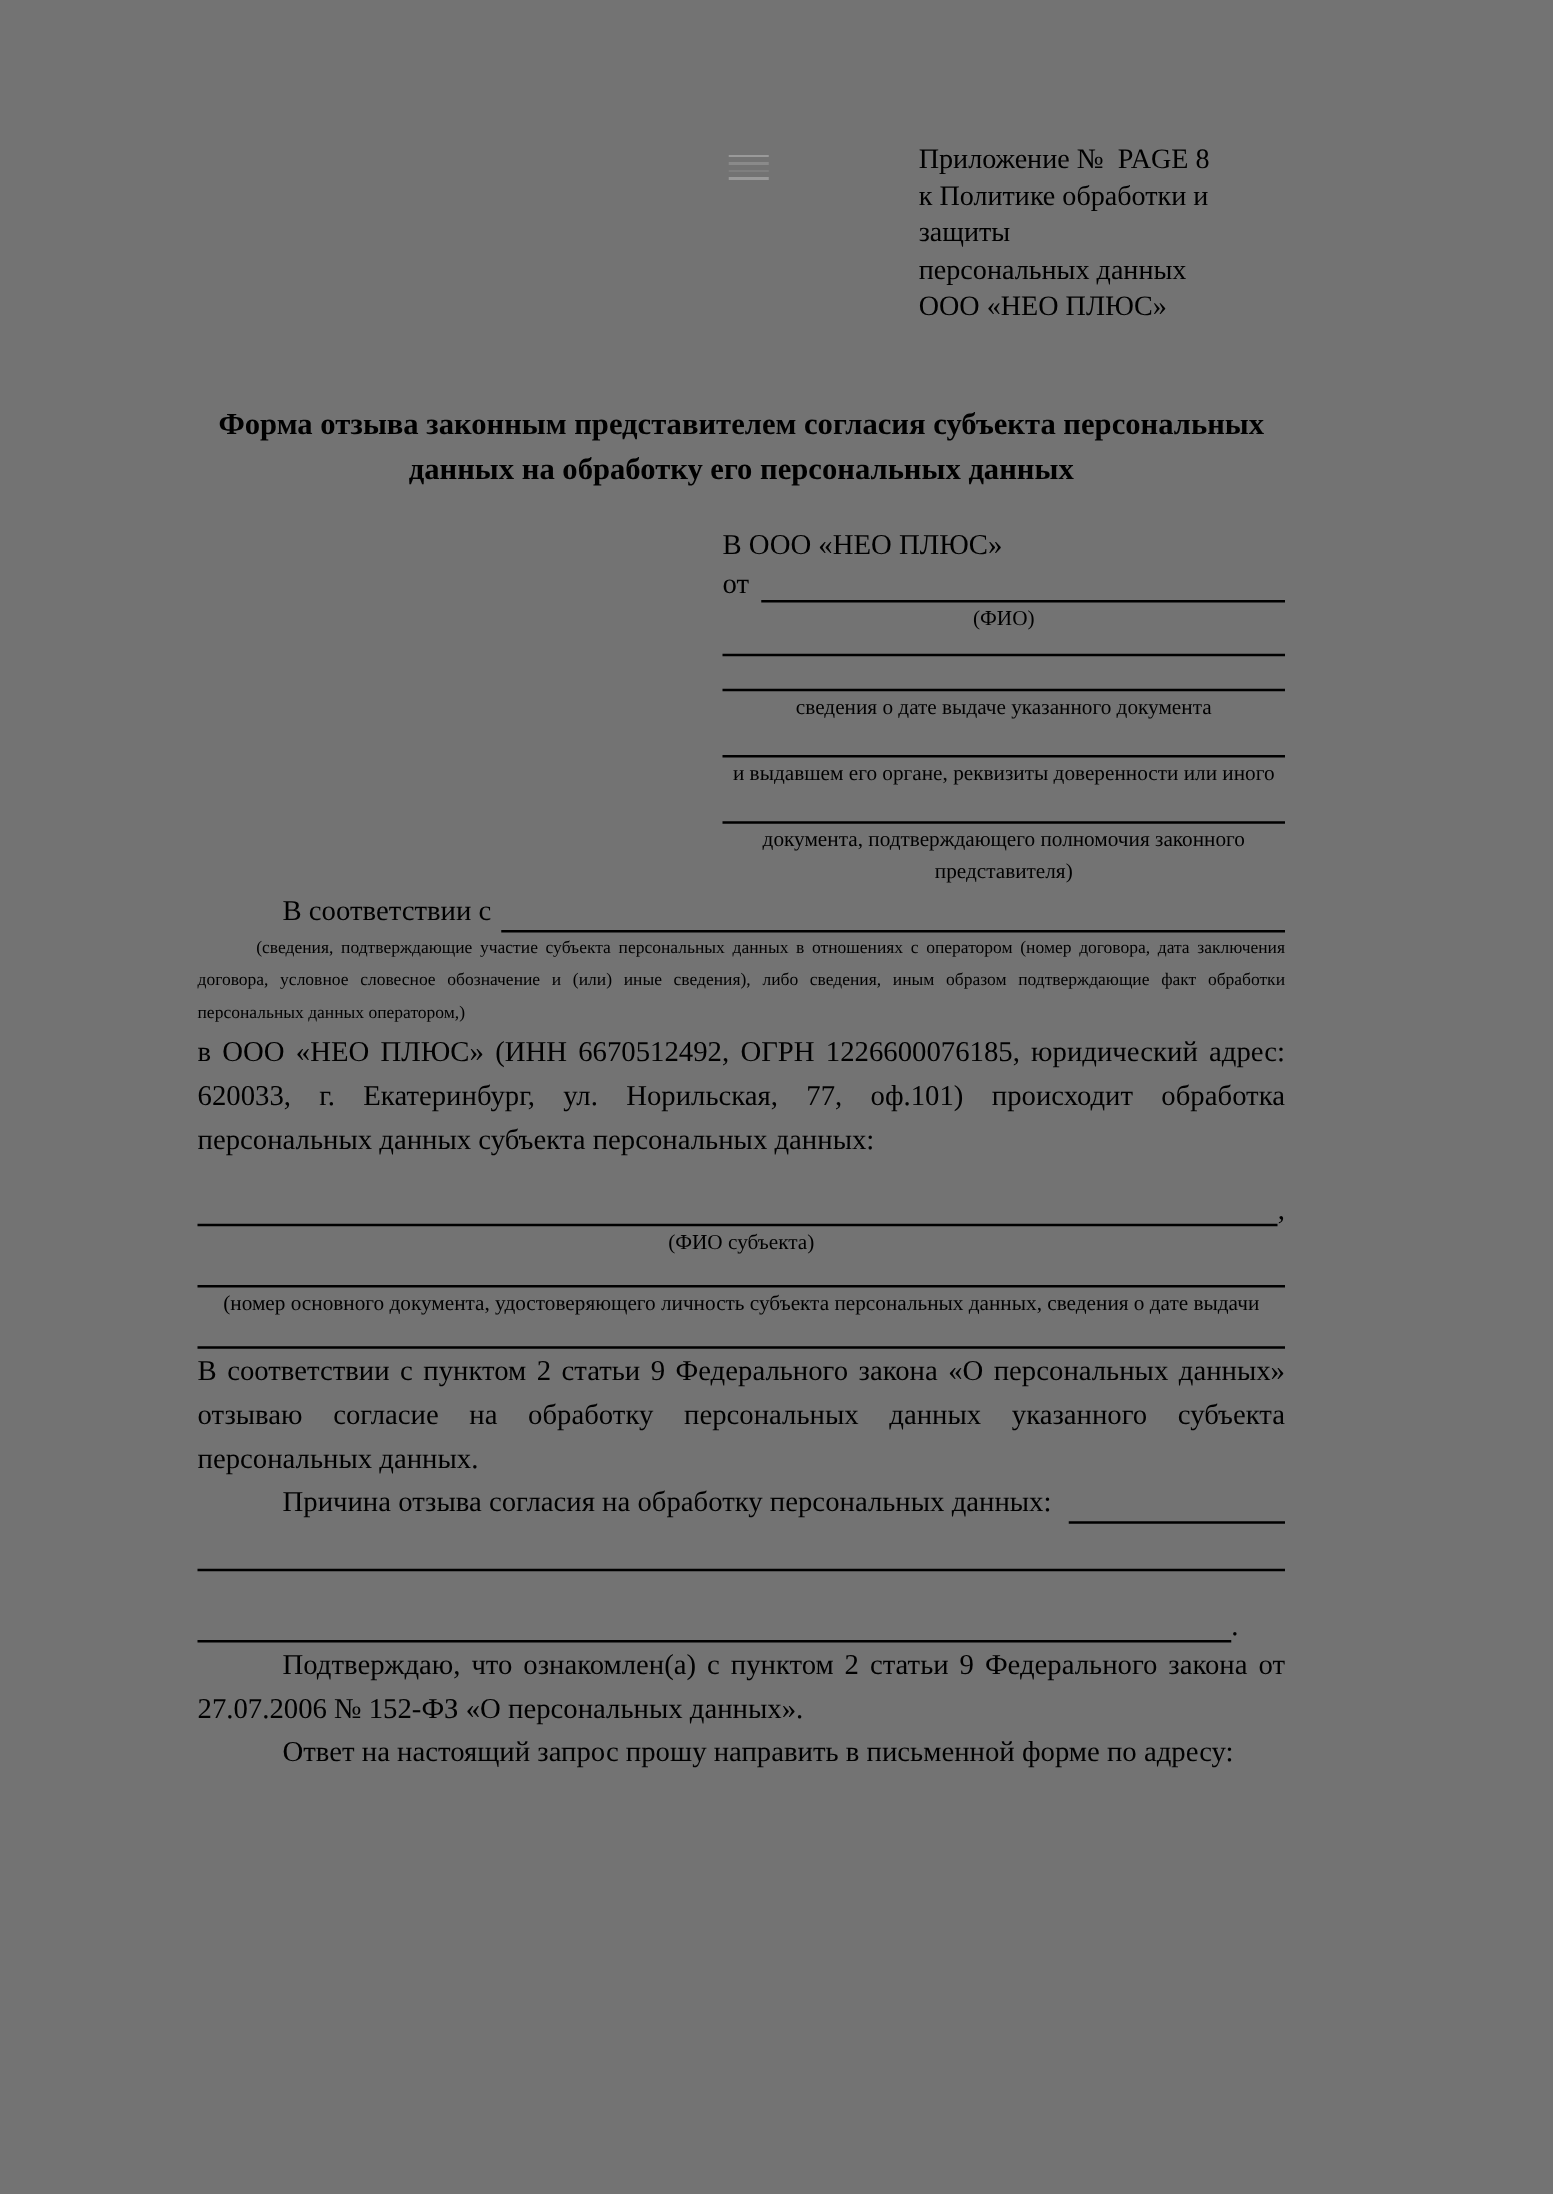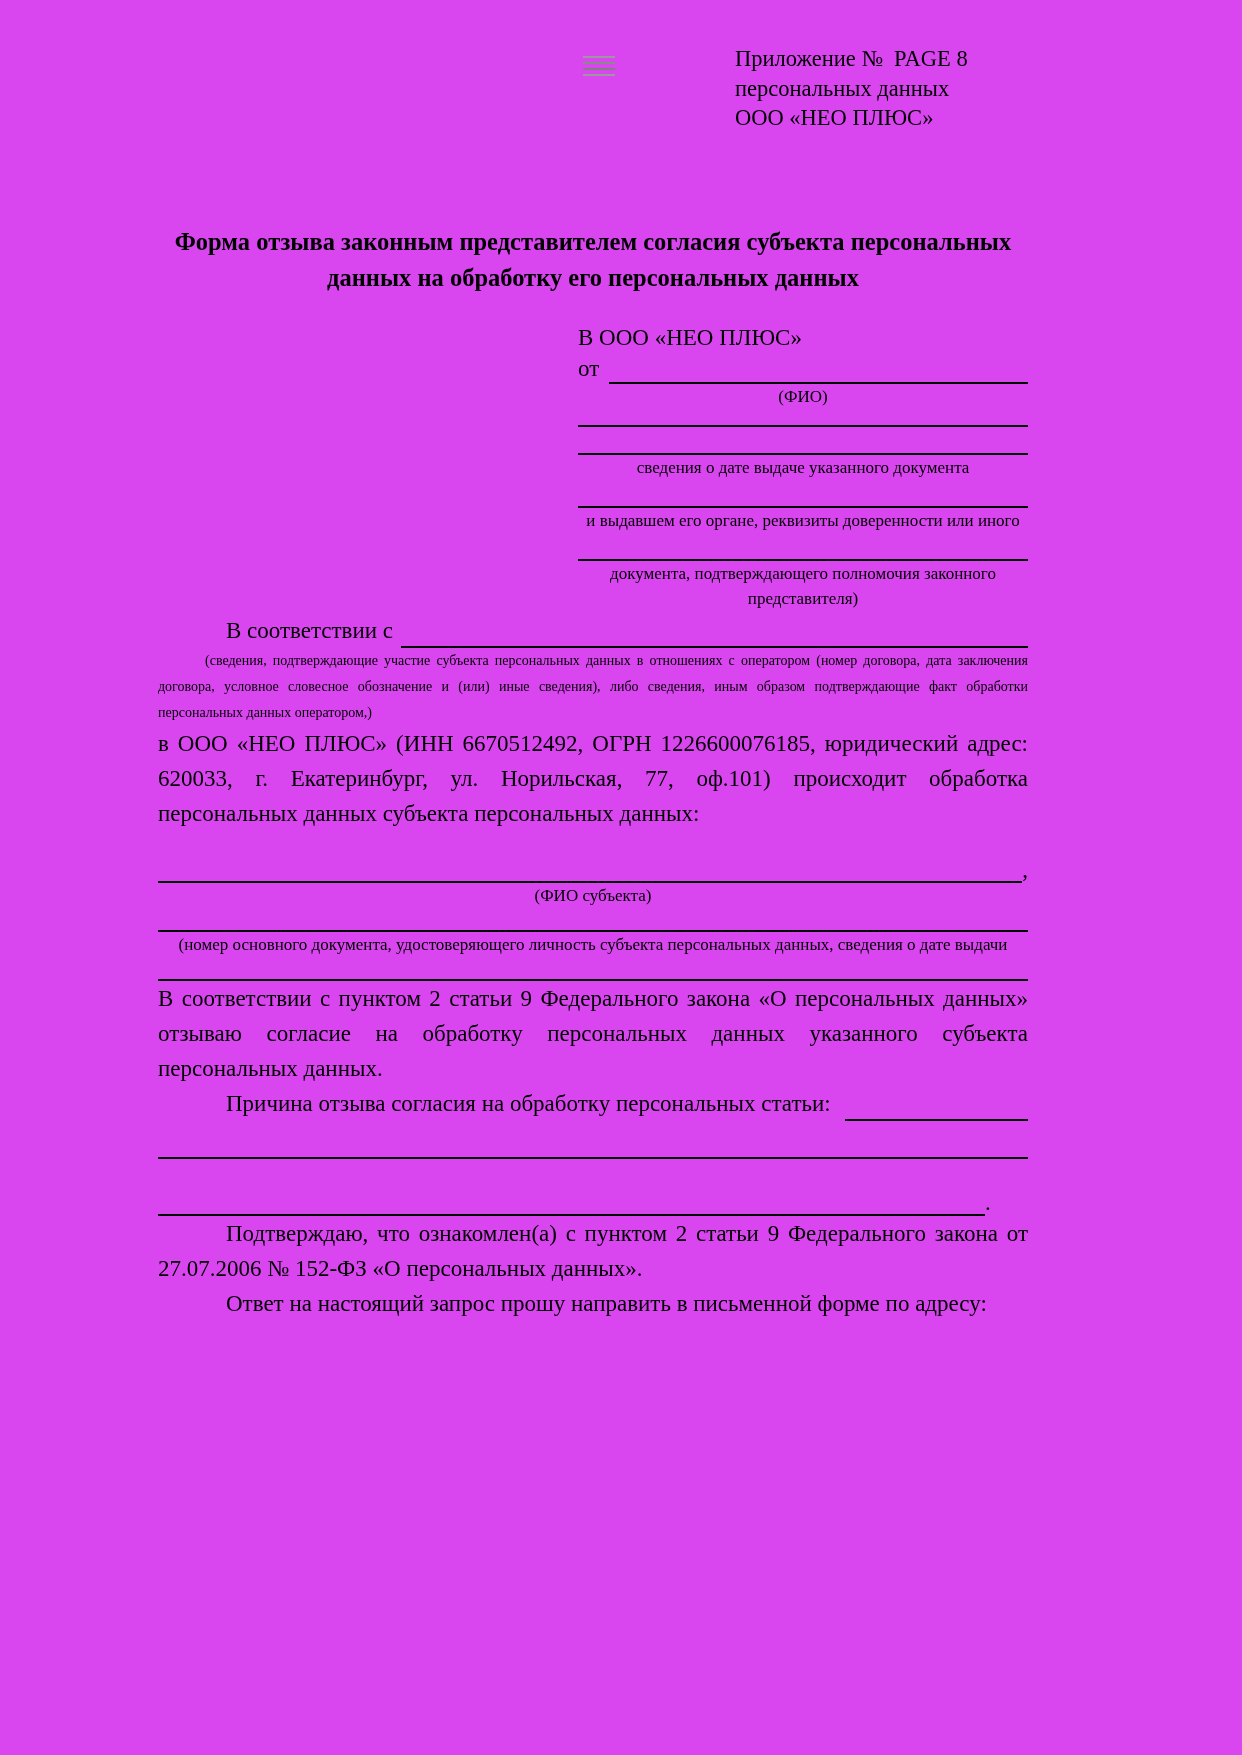--- a/index.html
+++ b/index.html
@@ -1,26 +1,26 @@
 <!DOCTYPE html>
 <html><head>
 <meta charset="utf-8">
 <style>
   html, body { margin: 0; padding: 0; background: #ffffff; }
   .page {
     position: relative;
     width: 1242px;
     height: 1755px;
     box-sizing: border-box;
-    background: #d946ef;
+    background: #737373;
     color: #000;
     font-family: "Liberation Serif", "DejaVu Serif", serif;
     font-size: 23px;
     line-height: 35px;
-    padding: 44px 214px 0 158px;
+    padding: 112px 214px 0 158px;
     overflow: hidden;
   }
   .pre { white-space: pre-wrap; }
 
   
   .hdr { position: relative; min-height: 118px; }
   .field-icon {
     position: absolute; left: 425px; top: 12px;
     width: 32px; height: 25px;
     background: linear-gradient(to bottom,
@@ -101,20 +101,21 @@
 </style>
 </head>
 <body>
 
 <div class="page">
 
   <div class="hdr">
     <span class="field-icon"></span>
     <div class="hdr-block">
       <div class="pre">Приложение №  PAGE 8</div>
+      <div>к Политике обработки и защиты</div>
       <div>персональных данных</div>
       <div>ООО «НЕО ПЛЮС»</div>
     </div>
   </div>
 
   <div class="title">Форма отзыва законным представителем согласия субъекта персональных данных на обработку его персональных данных</div>
 
   <div class="addr">
     <div class="addr-row">В ООО «НЕО ПЛЮС»</div>
     <div class="from-row">
@@ -152,21 +153,21 @@
   <div class="caption">(ФИО субъекта)</div>
 
   <div class="rule mid-rule"></div>
   <div class="caption">(номер основного документа, удостоверяющего личность субъекта персональных данных, сведения о дате выдачи</div>
 
   <div class="rule mid-rule"></div>
 
   <div class="para">В соответствии с пунктом 2 статьи 9 Федерального закона «О персональных данных» отзываю согласие на обработку персональных данных указанного субъекта персональных данных.</div>
 
   <div class="reason-row">
-    <span class="lbl">Причина отзыва согласия на обработку персональных статьи:</span>
+    <span class="lbl">Причина отзыва согласия на обработку персональных данных:</span>
     <span class="blank blank-flex"></span>
   </div>
 
   <div class="rule full-rule-gap"></div>
 
   <div class="line-with-period">
     <span class="blank"></span>
     <span class="tail-char">.</span>
   </div>
 

